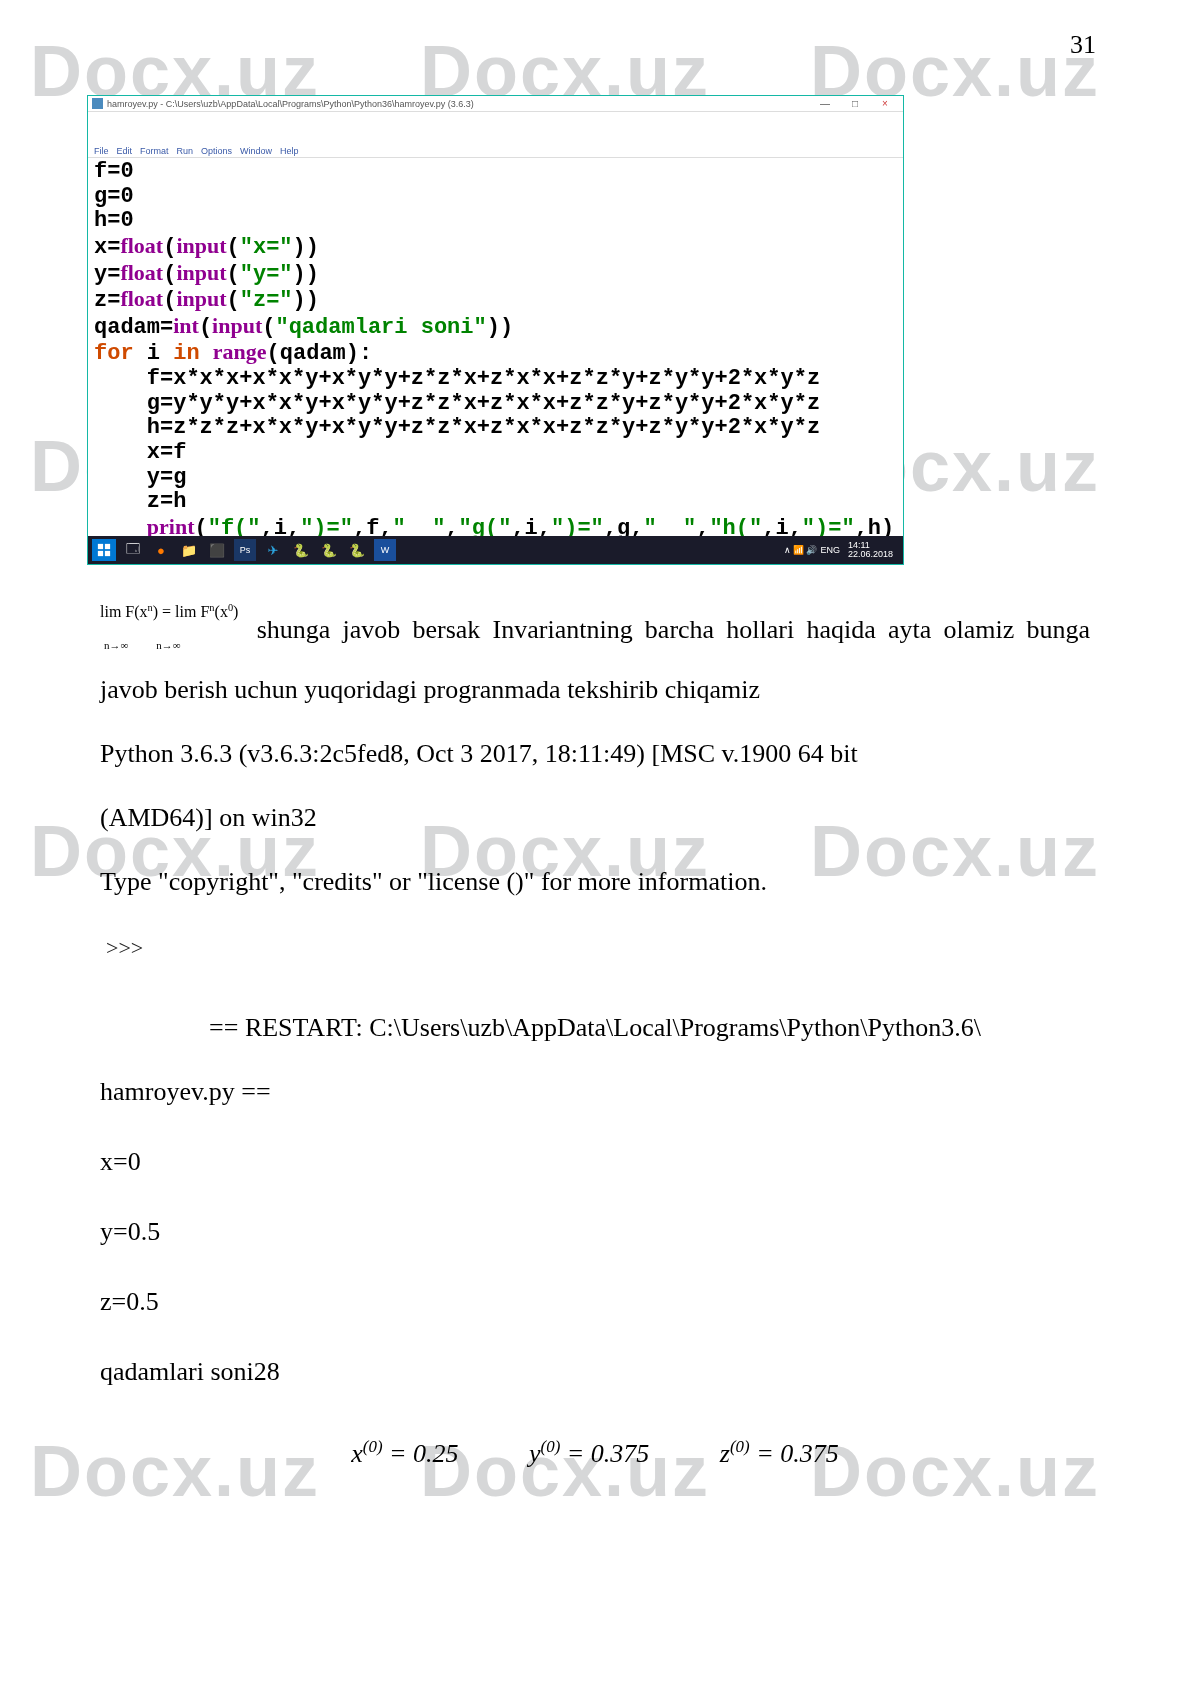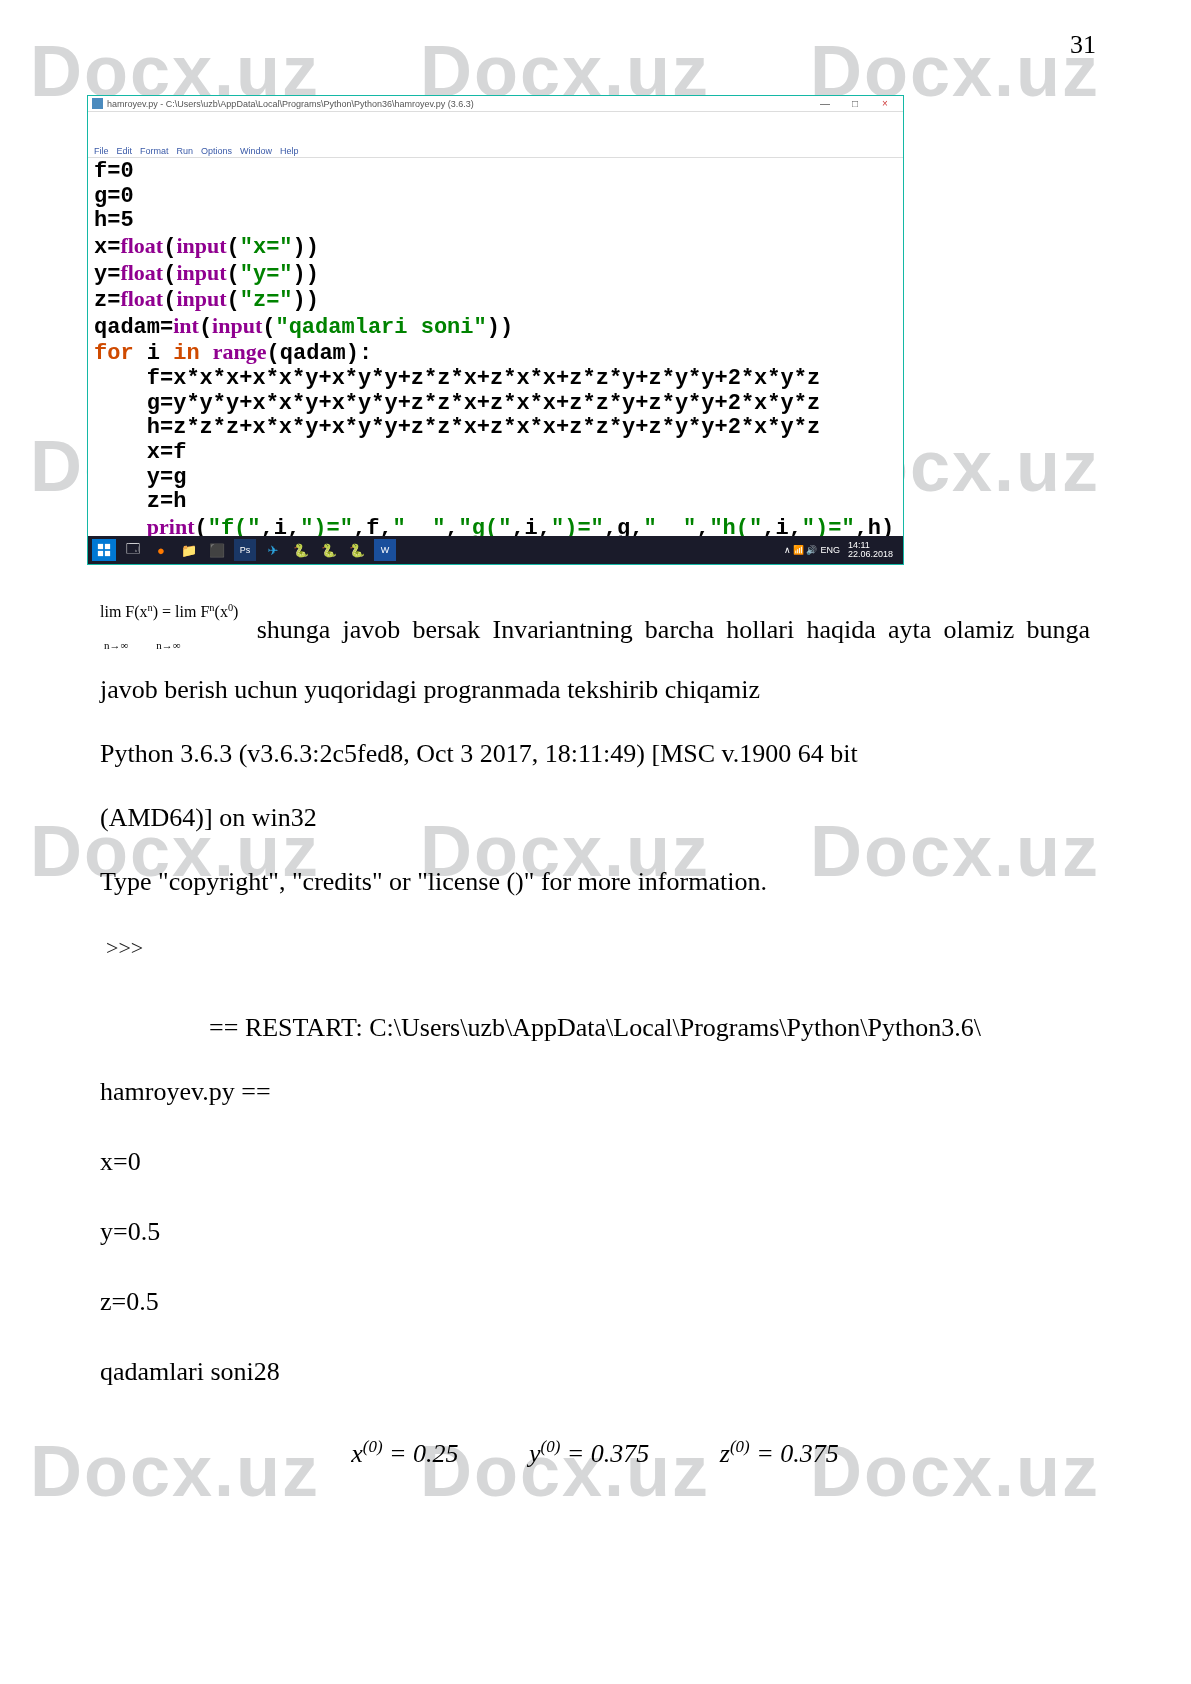--- a/index.html
+++ b/index.html
@@ -214,21 +214,21 @@
     <span>File</span>
     <span>Edit</span>
     <span>Format</span>
     <span>Run</span>
     <span>Options</span>
     <span>Window</span>
     <span>Help</span>
   </div>
   <div class="ide-code"><span class="c-black">f=0</span>
 <span class="c-black">g=0</span>
-<span class="c-black">h=5</span>
+<span class="c-black">h=0</span>
 <span class="c-black">x=</span><span class="c-purple">float</span><span class="c-black">(</span><span class="c-purple">input</span><span class="c-black">(</span><span class="c-green">"x="</span><span class="c-black">))</span>
 <span class="c-black">y=</span><span class="c-purple">float</span><span class="c-black">(</span><span class="c-purple">input</span><span class="c-black">(</span><span class="c-green">"y="</span><span class="c-black">))</span>
 <span class="c-black">z=</span><span class="c-purple">float</span><span class="c-black">(</span><span class="c-purple">input</span><span class="c-black">(</span><span class="c-green">"z="</span><span class="c-black">))</span>
 <span class="c-black">qadam=</span><span class="c-purple">int</span><span class="c-black">(</span><span class="c-purple">input</span><span class="c-black">(</span><span class="c-green">"qadamlari soni"</span><span class="c-black">))</span>
 <span class="c-orange">for </span><span class="c-black">i </span><span class="c-orange">in </span><span class="c-purple">range</span><span class="c-black">(qadam):</span>
 <span class="c-black">    f=x*x*x+x*x*y+x*y*y+z*z*x+z*x*x+z*z*y+z*y*y+2*x*y*z</span>
 <span class="c-black">    g=y*y*y+x*x*y+x*y*y+z*z*x+z*x*x+z*z*y+z*y*y+2*x*y*z</span>
 <span class="c-black">    h=z*z*z+x*x*y+x*y*y+z*z*x+z*x*x+z*z*y+z*y*y+2*x*y*z</span>
 <span class="c-black">    x=f</span>
 <span class="c-black">    y=g</span>

